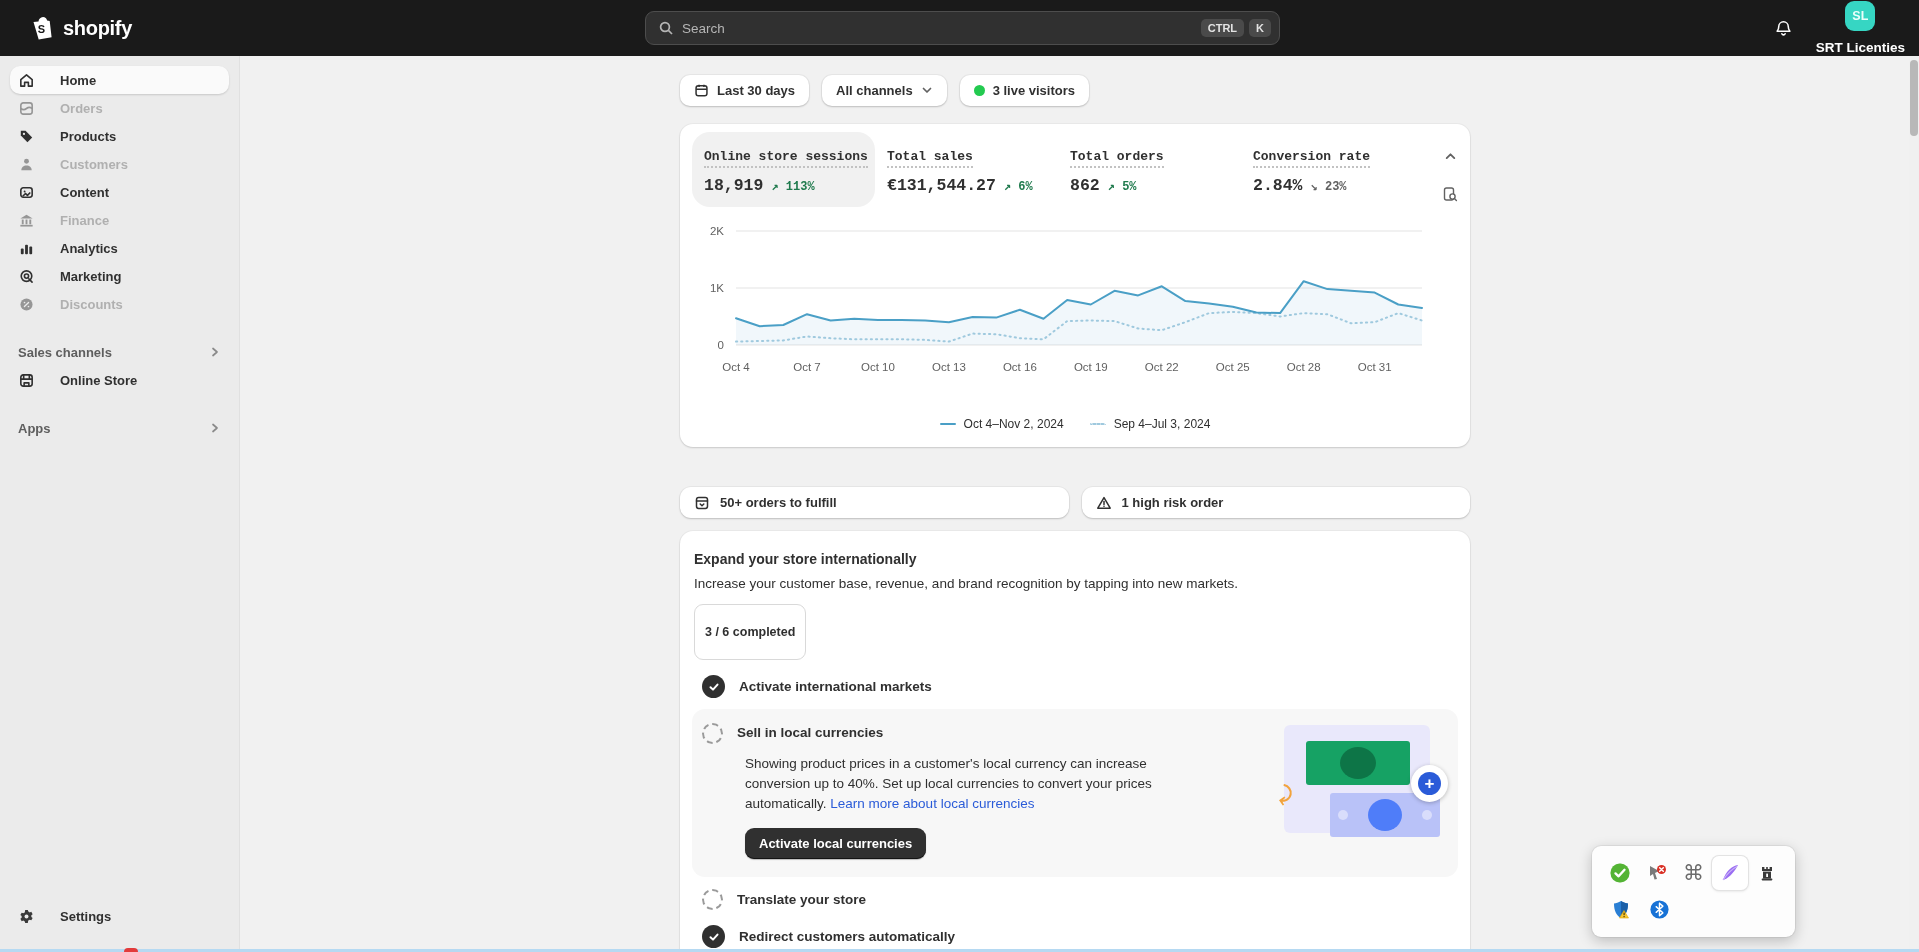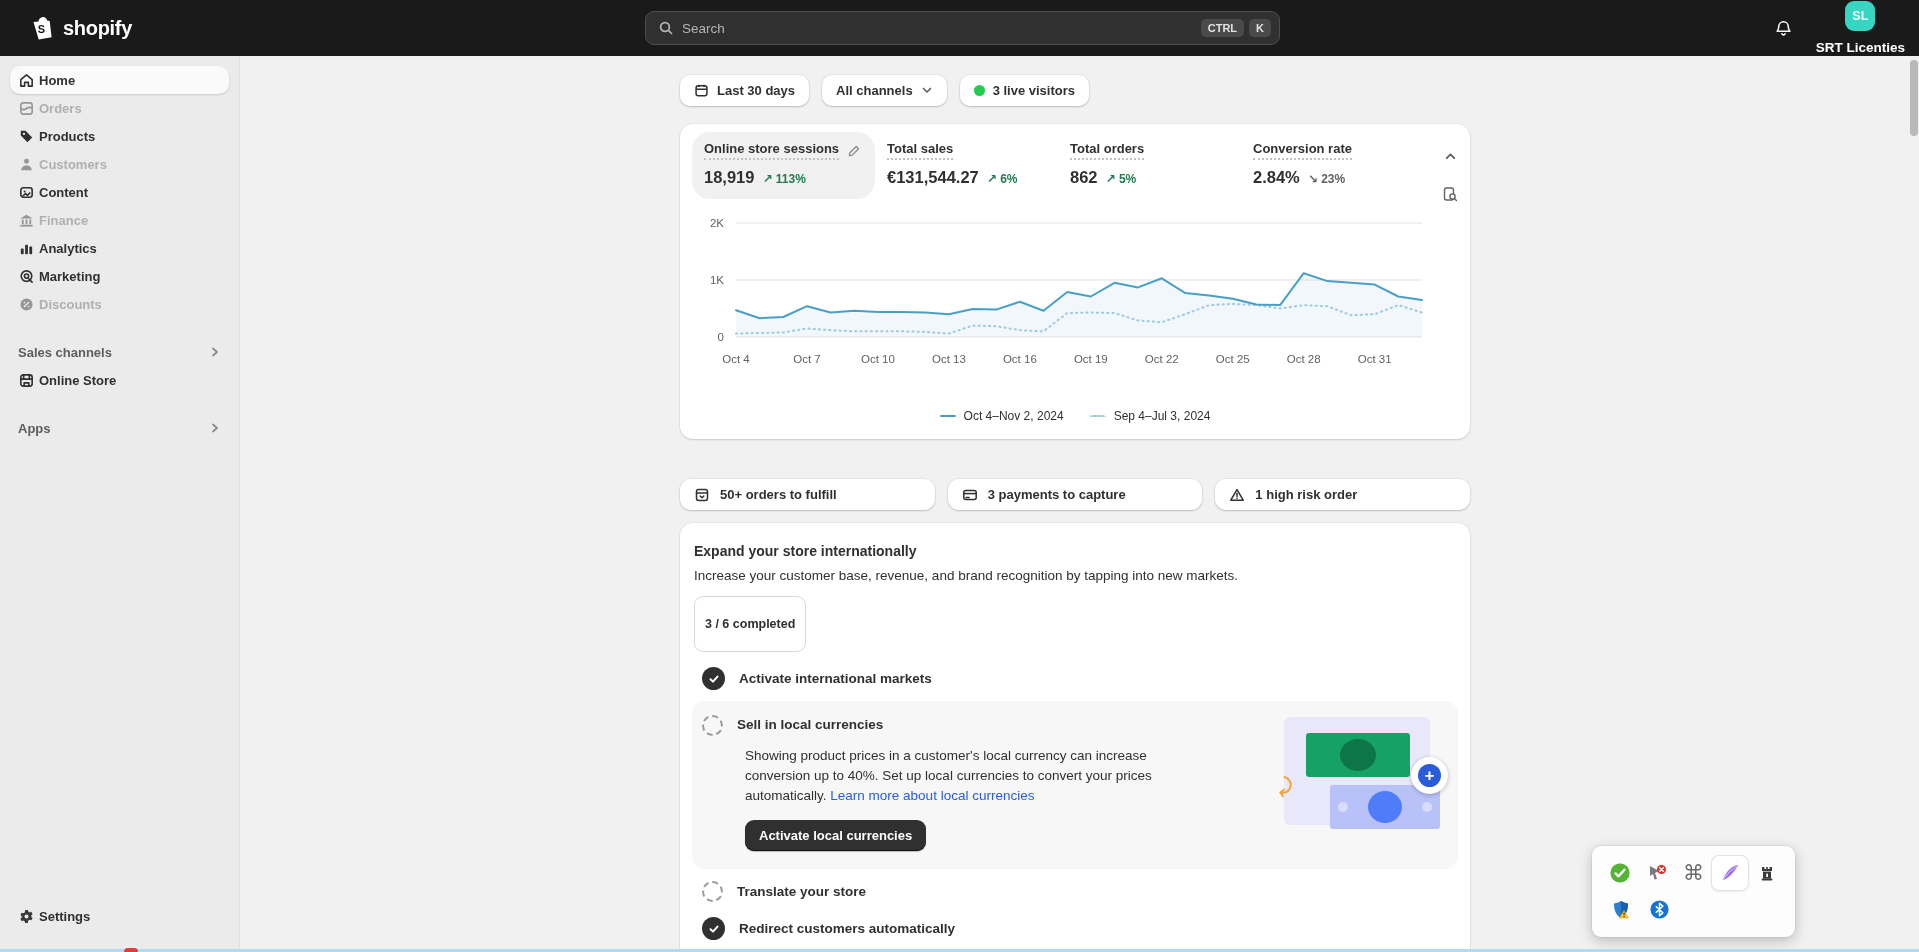--- a/index.html
+++ b/index.html
@@ -16,40 +16,40 @@
   .kbd { background:#4a4a4a; color:#e3e3e3; font-size:11px; font-weight:600; border-radius:5px; padding:3px 7px; margin-left:5px; }
   .top-right { position:absolute; right:14px; top:0; height:56px; display:flex; align-items:center; gap:16px; }
   .bell-btn { width:32px; height:32px; display:flex; align-items:center; justify-content:center; border-radius:8px; }
   .store-chip { display:flex; align-items:center; gap:9px;flex-direction:column; }
   .avatar { width:30px; height:30px; border-radius:9px; background:#36d6c3; color:#eafffb; display:flex; align-items:center; justify-content:center; font-size:12.5px; font-weight:600; }
   .store-name { color:#fff; font-size:13.5px; font-weight:700; }
 
   
   .sidebar { position:absolute; top:56px; left:0; width:240px; height:896px; background:#ebebeb; border-right:1px solid #e0e0e0; }
   .nav { padding:10px 10px 0; }
-  .nav-item { display:flex; align-items:center; gap:4px; height:28px; padding:12px 8px; border-radius:10px; font-size:13px; font-weight:600; color:#303030; cursor:pointer; }
+  .nav-item { display:flex; align-items:center; gap:25px; height:28px; padding:12px 8px; border-radius:10px; font-size:13px; font-weight:600; color:#303030; cursor:pointer; }
   .nav-item svg { flex:0 0 auto; }
   .nav-item.active { background:#fafafa; box-shadow:0 1px 2px rgba(0,0,0,0.15); }
   .nav-item.disabled { color:#b0b0b0; }
   .nav-item.disabled svg { opacity:0.45; }
   .nav-section { display:flex; align-items:center; justify-content:space-between; padding:0 18px 0 18px; margin-top:22px; height:24px; font-size:13px; font-weight:600; color:#5e5e5e; }
   .nav-sub { padding:2px 10px 0; }
   .settings-row { position:absolute; left:10px; bottom:22px; width:220px; }
 
   
   .content { position:absolute; left:680px; top:56px; width:790px; }
   .controls-row { display:flex; align-items:center; gap:13px; margin-top:18px; height:32px; }
   .pill-btn { display:flex; align-items:center; gap:8px; background:#fff; border-radius:10px; box-shadow:0 1px 2px rgba(0,0,0,0.18), 0 0 0 1px rgba(0,0,0,0.04); padding:0 14px; height:31px; font-size:13px; font-weight:600; color:#303030; cursor:pointer; }
   .live-dot { width:11px; height:11px; border-radius:50%; background:#23ca50; }
 
   .card { background:#fff; border-radius:13px; box-shadow:0 1px 2px rgba(0,0,0,0.14), 0 0 0 1px rgba(0,0,0,0.03); }
   .metrics-card { margin-top:18px; padding:8px 12px 16px; position:relative; }
 
   .metrics-row { display:flex; align-items:flex-start; position:relative; }
-  .metric { width:183px; padding:9px 12px 12px; border-radius:18px; }
+  .metric { width:183px; padding:17px 12px 12px; border-radius:18px;font-family:Liberation Mono, monospace; }
   .metric.highlight { background:#f1f1f1; }
   .metric-label-row { display:flex; align-items:center; gap:8px; }
   .metric-label { font-size:13px; font-weight:600; color:#303030; border-bottom:2px dotted #c2c2c2; padding-bottom:2px; white-space:nowrap; }
   .metric-value-row { margin-top:8px; display:flex; align-items:baseline; gap:8px; }
   .metric-value { font-size:16.5px; font-weight:700; color:#303030; }
   .delta { font-size:12px; font-weight:700; }
   .delta.up { color:#1f7a4d; }
   .delta.down { color:#616161; }
   .collapse-btn { position:absolute; right:6px; top:18px; width:28px; height:28px; display:flex; align-items:center; justify-content:center; border-radius:8px; cursor:pointer; }
   .report-btn { position:absolute; right:6px; top:56px; width:28px; height:28px; display:flex; align-items:center; justify-content:center; border-radius:8px; cursor:pointer; }
@@ -368,28 +368,20 @@
     <div class="alerts-row">
       <div class="alert-pill">
         <svg width="16" height="16" viewBox="0 0 16 16" fill="none" stroke="#303030" stroke-width="1.5" stroke-linejoin="round">
             <rect x="2.5" y="2.5" width="11" height="11" rx="2.2"></rect>
             <path d="M2.5 6 h11 M6.2 9 l1.8 1.8 1.8-1.8" stroke-linecap="round"></path>
           </svg>
         <span>50+ orders to fulfill</span>
       </div>
       <div class="alert-pill">
         <svg width="16" height="16" viewBox="0 0 16 16" fill="none" stroke="#303030" stroke-width="1.5" stroke-linejoin="round">
-            <rect x="1.8" y="3.5" width="12.4" height="9" rx="2"></rect>
-            <path d="M1.8 6.6 h12.4"></path>
-            <path d="M4 10.4 h3" stroke-linecap="round"></path>
-          </svg>
-        <span>3 payments to capture</span>
-      </div>
-      <div class="alert-pill">
-        <svg width="16" height="16" viewBox="0 0 16 16" fill="none" stroke="#303030" stroke-width="1.5" stroke-linejoin="round">
             <path d="M8 2.6 L14.2 13.2 H1.8 Z"></path>
             <path d="M8 6.4 v3" stroke-linecap="round"></path>
             <circle cx="8" cy="11.2" r="0.8" fill="#303030" stroke="none"></circle>
           </svg>
         <span>1 high risk order</span>
       </div>
     </div>
 
     <div class="card expand-card">
       <div class="expand-title">Expand your store internationally</div>

